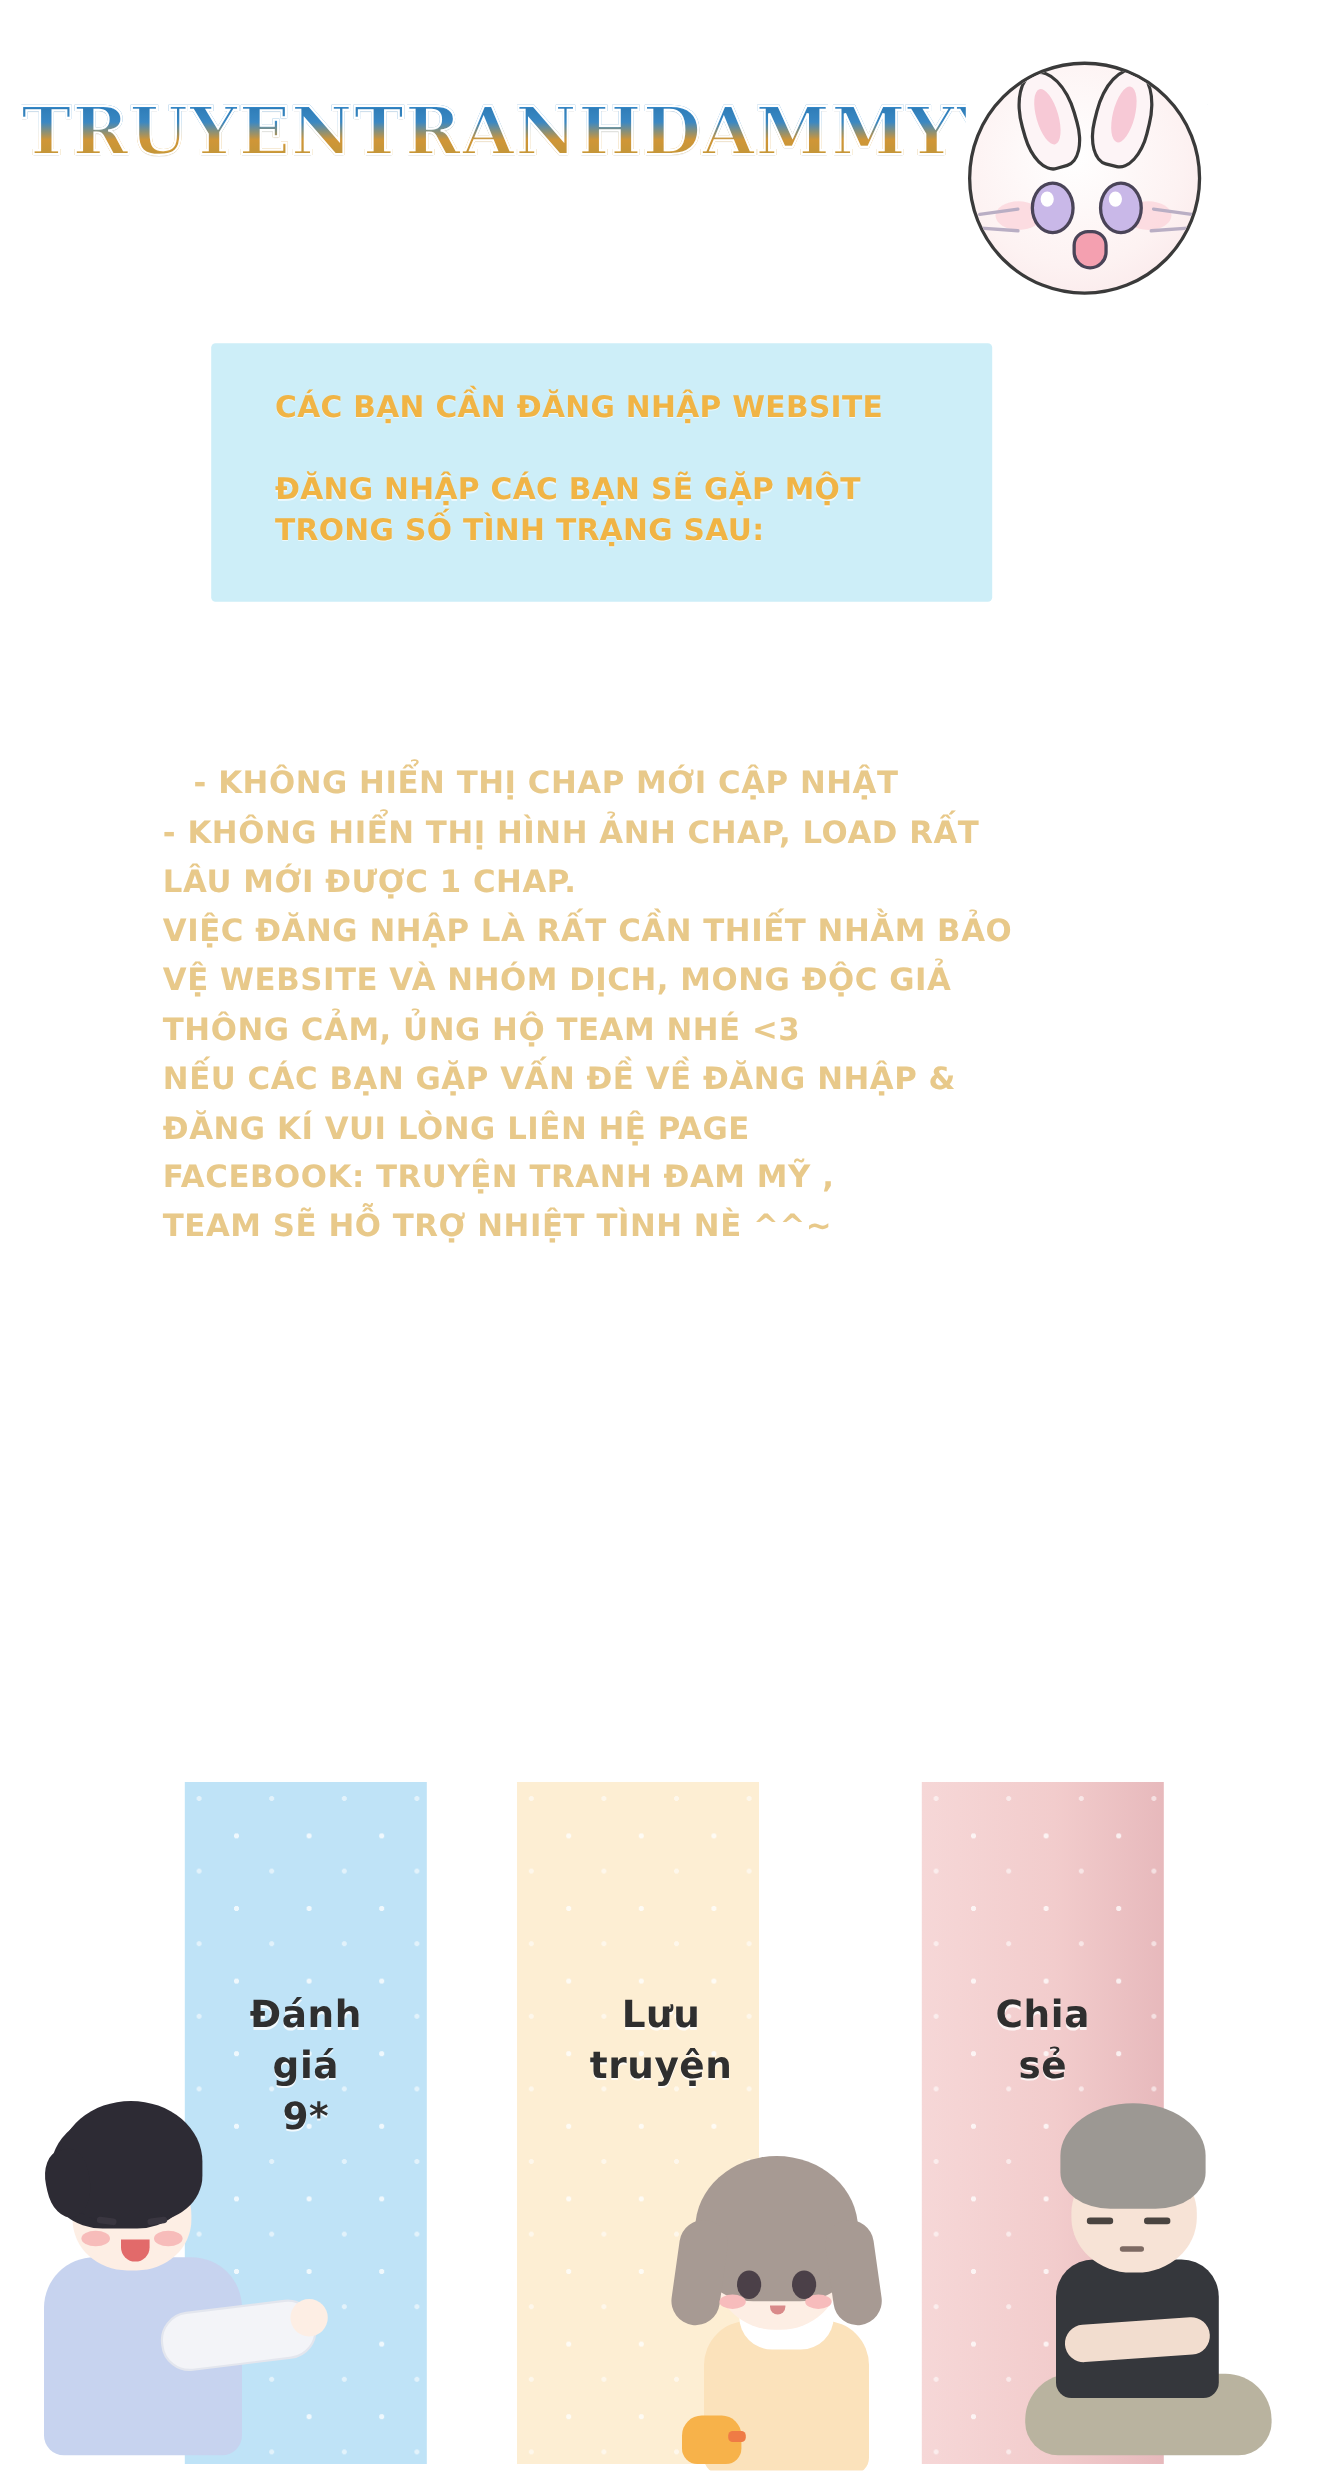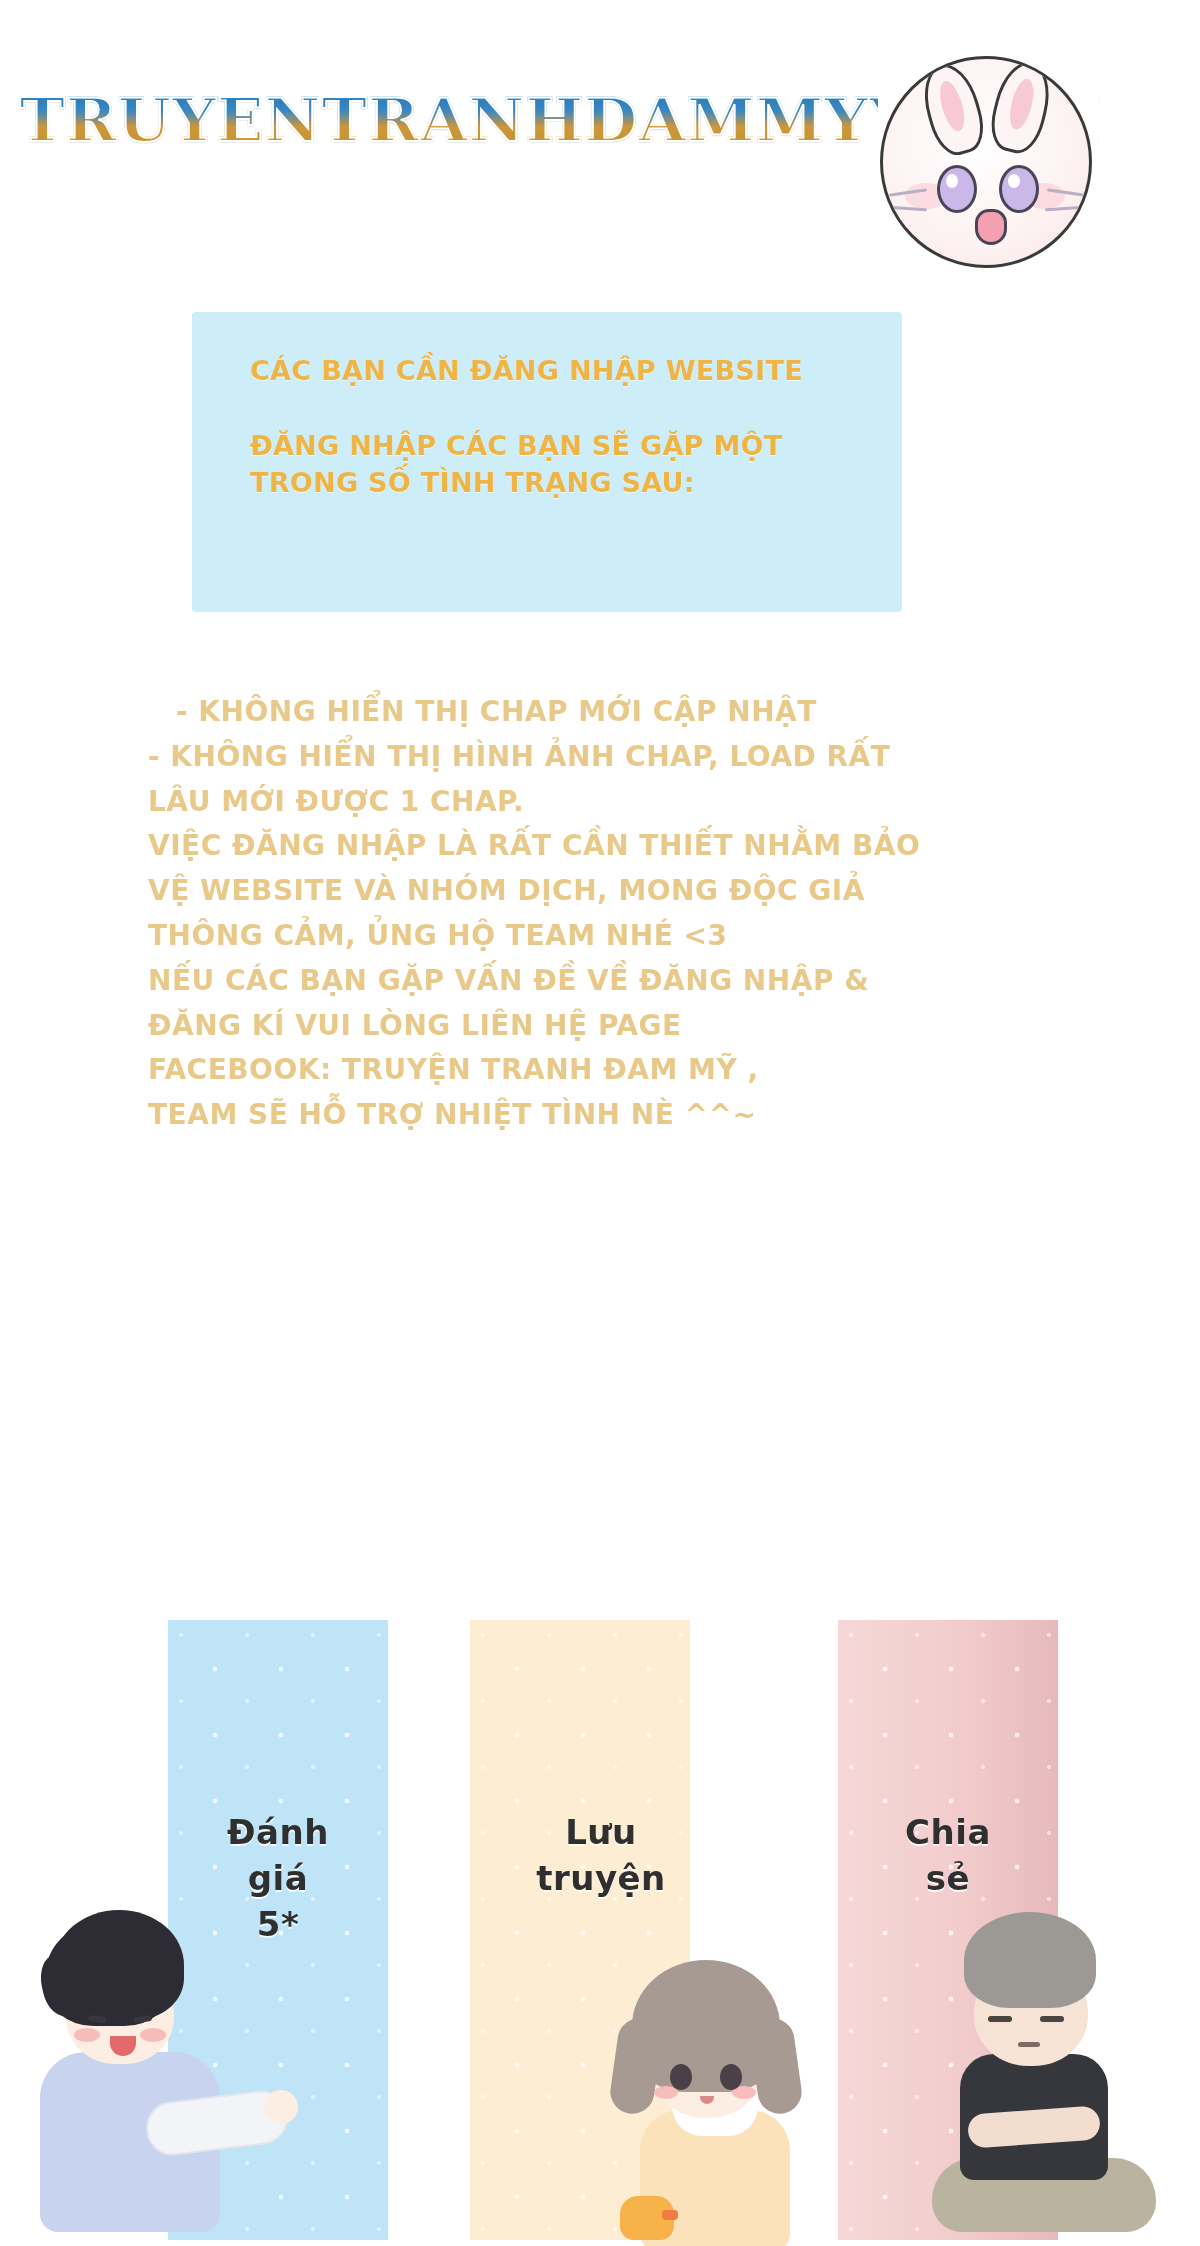--- a/index.html
+++ b/index.html
@@ -127,21 +127,21 @@
     background: #b9aec4;
     border-radius: 2px;
   }
 
   
   .notice-box {
     position: absolute;
     left: 192px;
     top: 312px;
     width: 710px;
-    height: 300px;
+    height: 235px;
     background: #cdeef8;
     border-radius: 4px;
   }
   .notice-text {
     position: absolute;
     left: 58px;
     top: 40px;
     width: 620px;
     font-family: "DejaVu Sans", sans-serif;
     font-size: 27px;
@@ -330,21 +330,21 @@
   <span class="ln">NẾU CÁC BẠN GẶP VẤN ĐỀ VỀ ĐĂNG NHẬP &amp;</span>
   <span class="ln">ĐĂNG KÍ VUI LÒNG LIÊN HỆ PAGE</span>
   <span class="ln">FACEBOOK: TRUYỆN TRANH ĐAM MỸ ,</span>
   <span class="ln">TEAM SẼ HỖ TRỢ NHIỆT TÌNH NÈ ^^~</span>
 </div>
 
 <div class="banner" id="banner-rate">
   <div class="dots"></div>
   <div class="label" style="white-space:pre-line;">Ðánh
 giá
-5*</div>
+9*</div>
 </div>
 
 <div class="banner" id="banner-save">
   <div class="dots"></div>
   <div class="label" style="white-space:pre-line;padding-left:42px;">Lưu
 truyện</div>
 </div>
 
 <div class="banner" id="banner-share">
   <div class="dots"></div>

